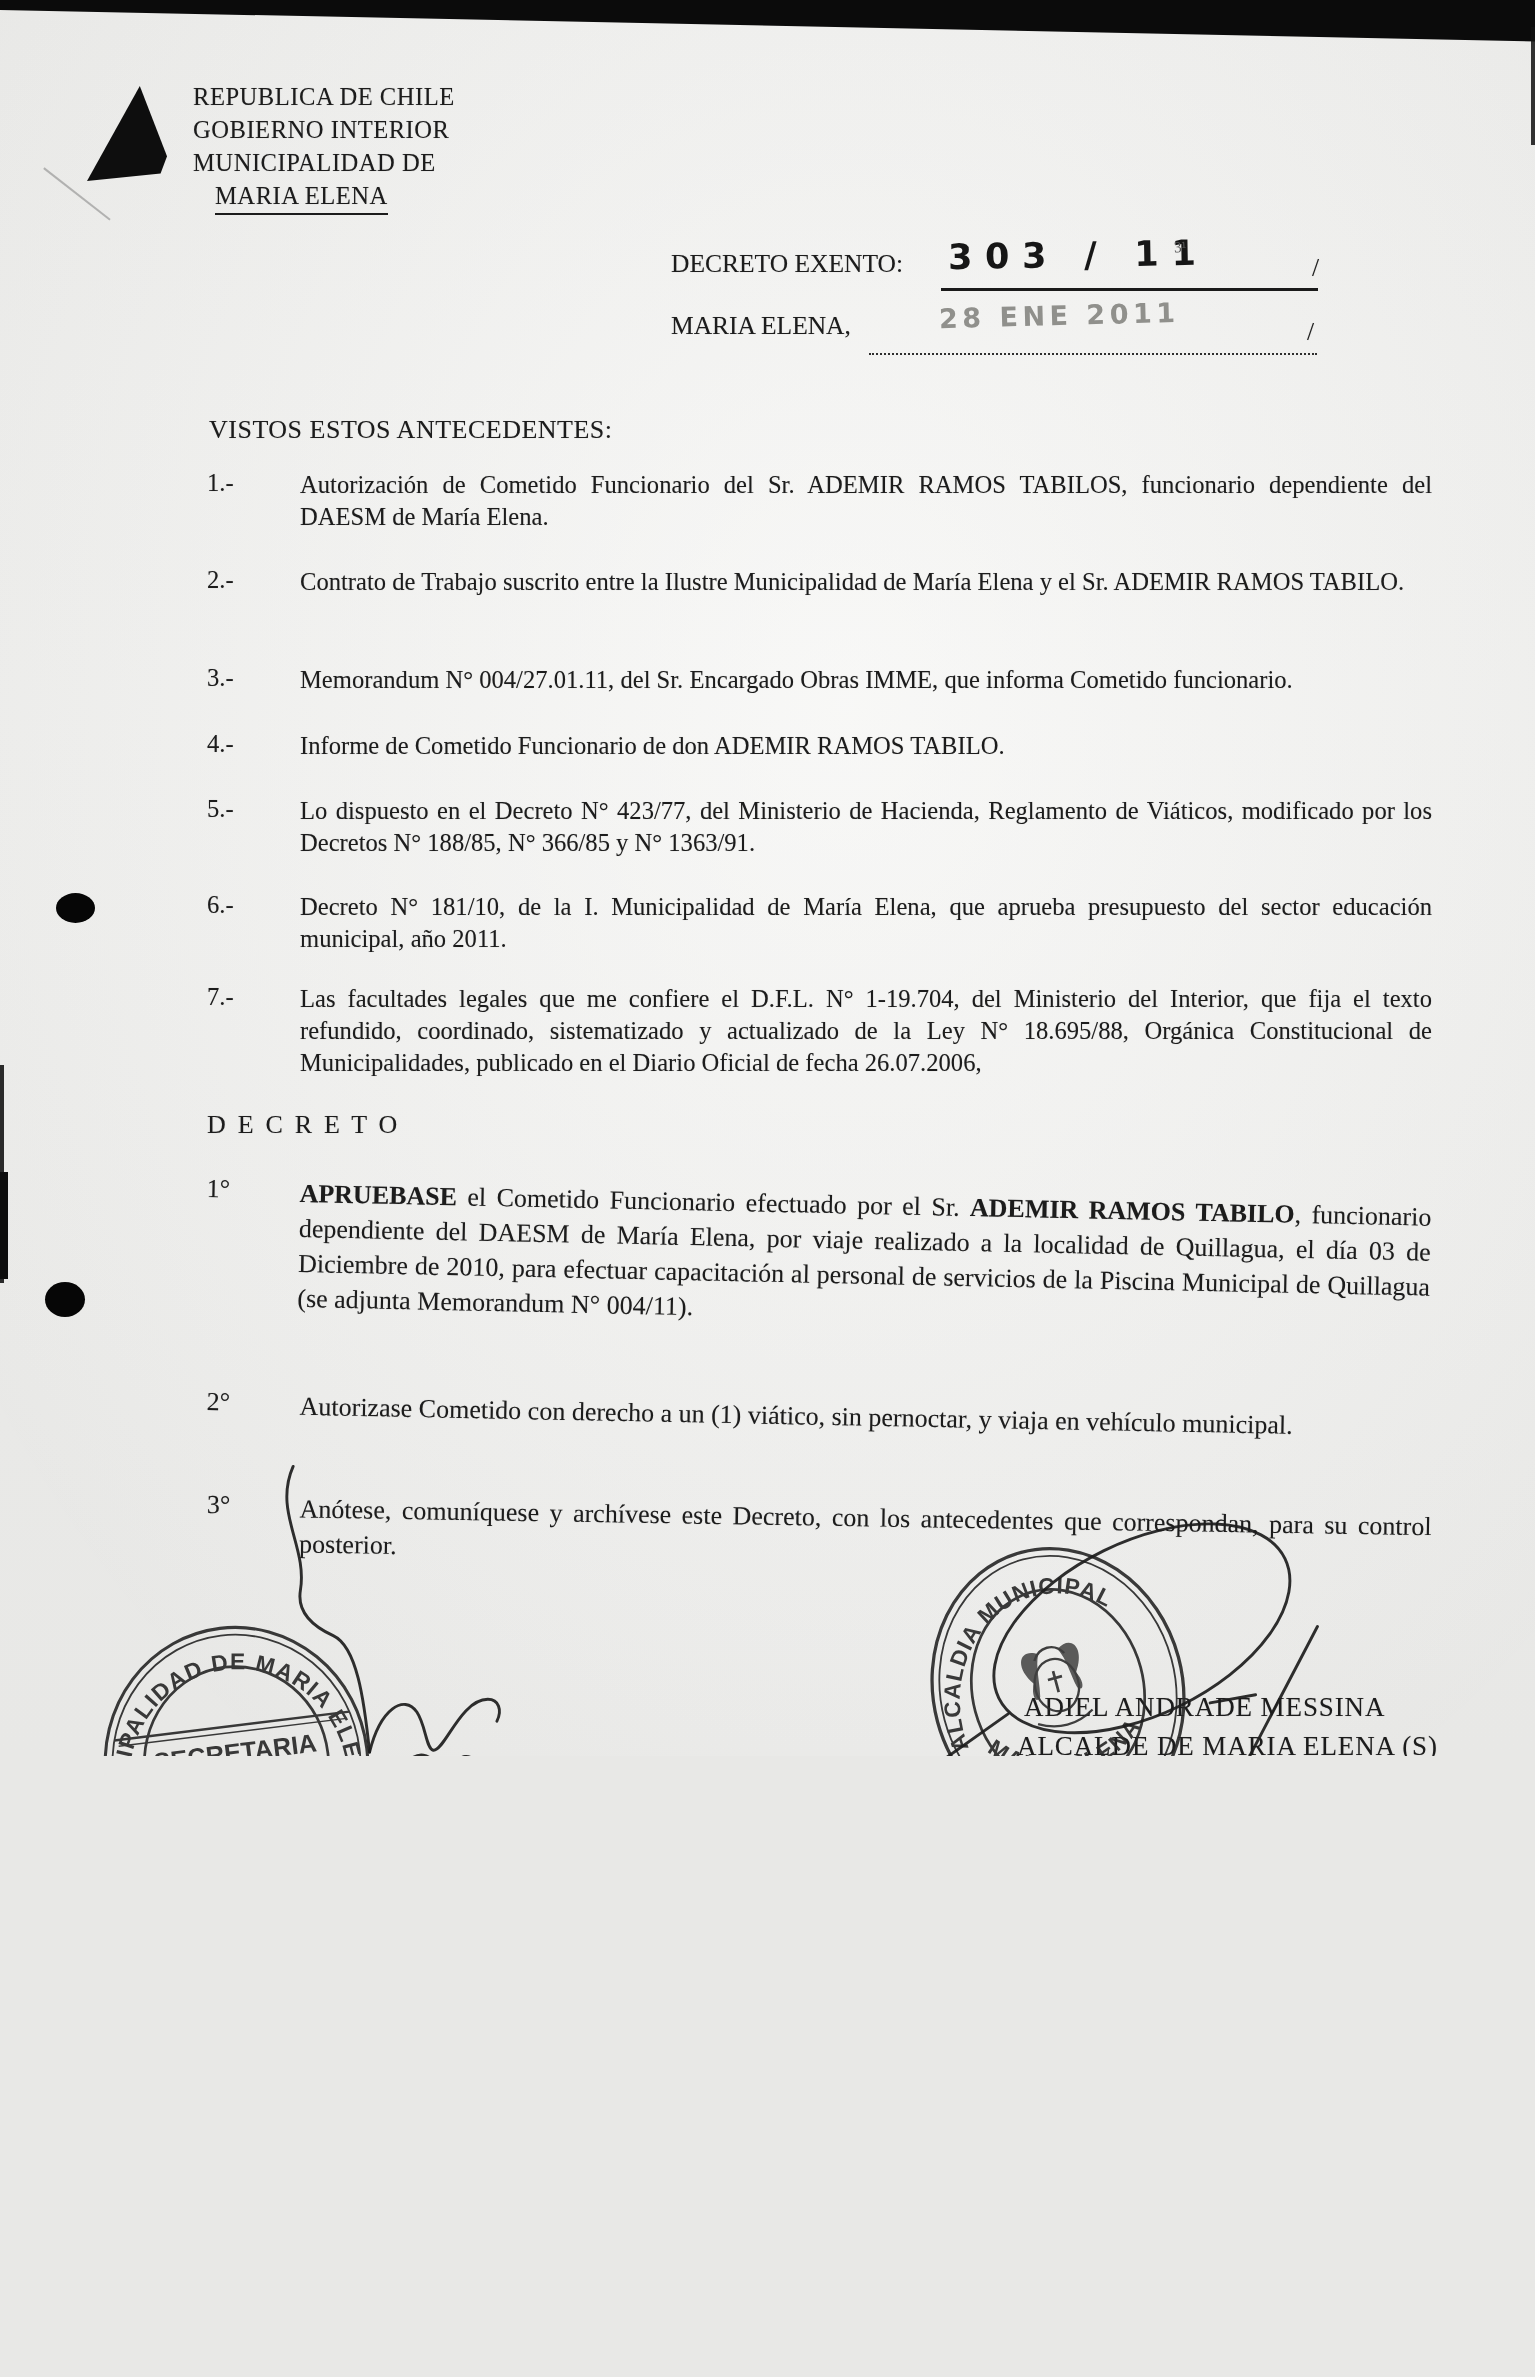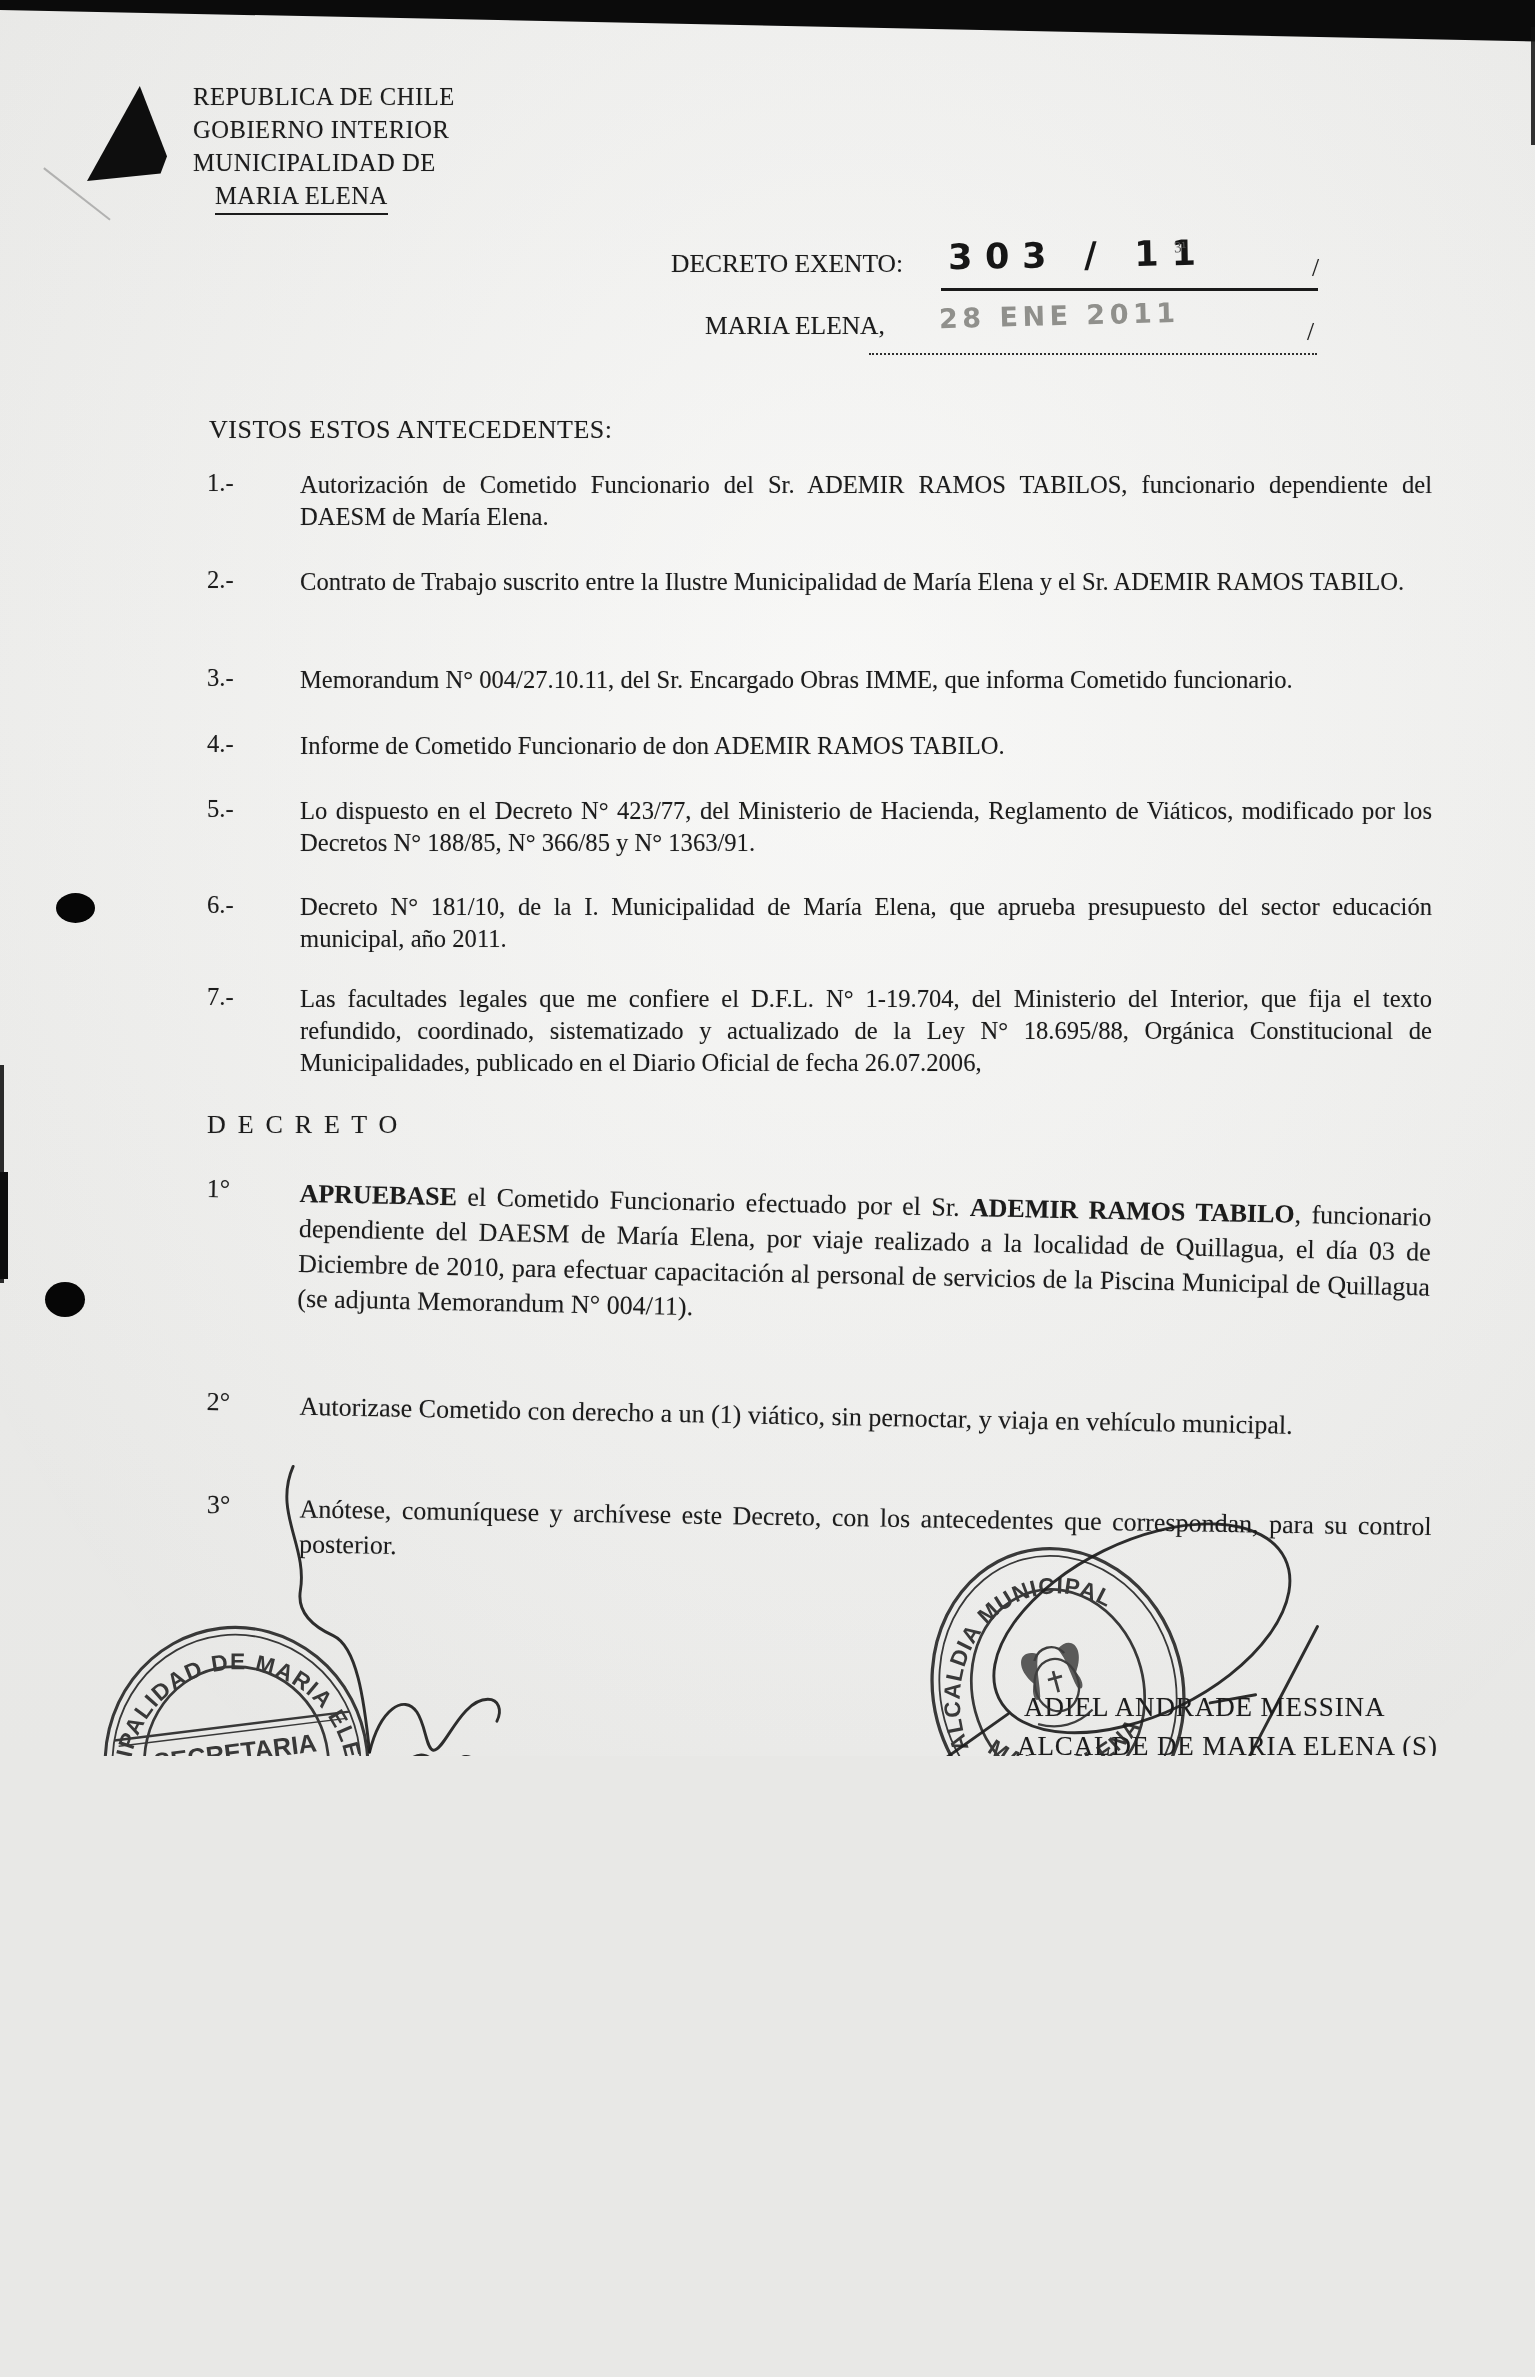--- a/index.html
+++ b/index.html
@@ -31,21 +31,21 @@
 
   
   .decree-label{position:absolute;left:671px;top:249px;font-size:25.5px;z-index:3;}
   .decree-number{position:absolute;left:948px;top:235px;font-family:"DejaVu Sans",sans-serif;font-weight:bold;
         font-size:35px;letter-spacing:12.7px;color:#161616;transform:rotate(-1deg);z-index:4;}
   .decree-sup{position:absolute;left:1174px;top:238px;font-size:15.5px;color:#555;transform:rotate(-4deg);z-index:4;}
   .decree-underline{position:absolute;left:941px;top:288px;width:377px;height:2.7px;background:#1a1a1a;z-index:3;}
   .decree-slash{position:absolute;left:1312px;top:253px;font-size:25.5px;z-index:3;}
 
   
-  .date-label{position:absolute;left:705px;top:311px;font-size:25.5px;z-index:3;}
+  .date-label{position:absolute;left:671px;top:311px;font-size:25.5px;z-index:3;}
   .date-stamp{position:absolute;left:939px;top:300px;font-family:"DejaVu Sans",sans-serif;font-weight:bold;
         font-size:27px;letter-spacing:4.5px;color:#90908c;transform:rotate(-1.5deg);z-index:4;}
   .date-underline{position:absolute;left:869px;top:353px;width:448px;border-top:2.7px dotted #2e2e2e;z-index:3;}
   .date-slash{position:absolute;left:1307px;top:317px;font-size:25.5px;z-index:3;}
 
   .vistos-heading{position:absolute;left:209px;top:415px;font-size:26px;letter-spacing:0.5px;z-index:3;}
 
   .row{position:absolute;left:207px;width:1225px;display:flex;z-index:3;}
   .row .num{flex:0 0 93px;font-size:24.6px;}
   .row .txt{flex:1;font-size:24.6px;line-height:32px;text-align:justify;}
@@ -123,21 +123,21 @@
   <div class="row a1 ink">
     <span class="num">1.-</span>
     <span class="txt">Autorización de Cometido Funcionario del Sr. ADEMIR RAMOS TABILOS, funcionario dependiente del DAESM de María Elena.</span>
   </div>
   <div class="row a2 ink">
     <span class="num">2.-</span>
     <span class="txt">Contrato de Trabajo suscrito entre la Ilustre Municipalidad de María Elena y el Sr. ADEMIR RAMOS TABILO.</span>
   </div>
   <div class="row a3 ink">
     <span class="num">3.-</span>
-    <span class="txt">Memorandum N° 004/27.10.11, del Sr. Encargado Obras IMME, que informa Cometido funcionario.</span>
+    <span class="txt">Memorandum N° 004/27.01.11, del Sr. Encargado Obras IMME, que informa Cometido funcionario.</span>
   </div>
   <div class="row a4 ink">
     <span class="num">4.-</span>
     <span class="txt">Informe de Cometido Funcionario de don ADEMIR RAMOS TABILO.</span>
   </div>
   <div class="row a5 ink">
     <span class="num">5.-</span>
     <span class="txt">Lo dispuesto en el Decreto N° 423/77, del Ministerio de Hacienda, Reglamento de Viáticos, modificado por los Decretos N° 188/85, N° 366/85 y N° 1363/91.</span>
   </div>
   <div class="row a6 ink">

